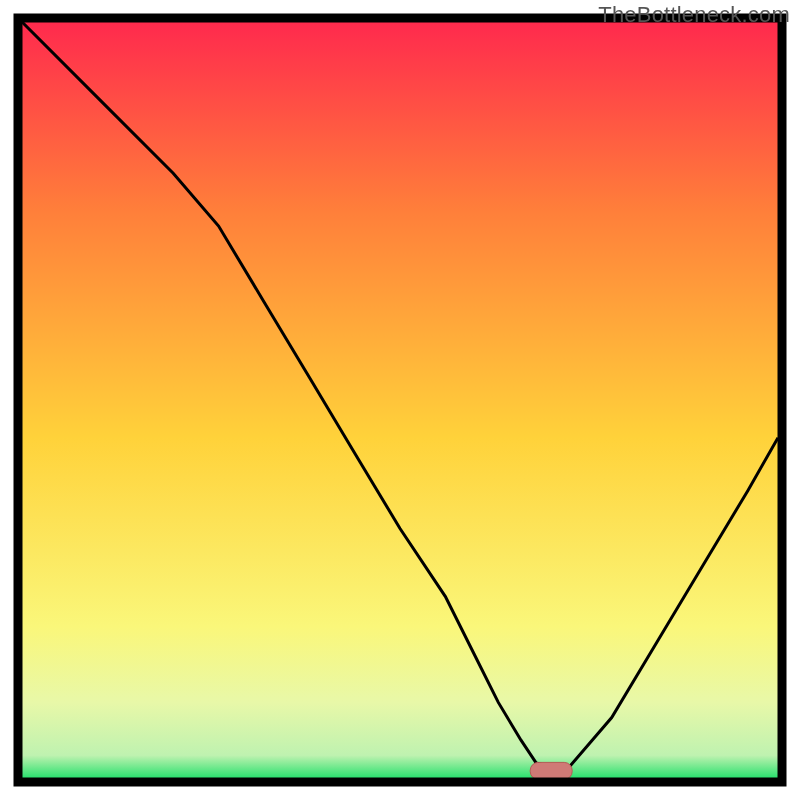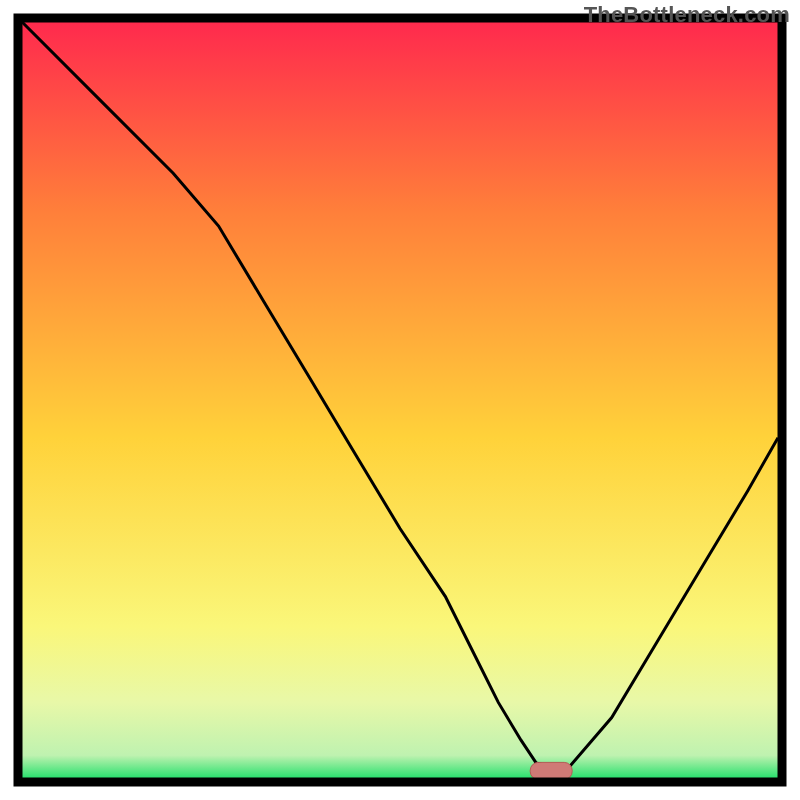--- a/index.html
+++ b/index.html
@@ -20,21 +20,21 @@
     inset: 0;
     width: 800px;
     height: 800px;
     display: block;
   }
   .watermark {
     position: absolute;
     top: 2px;
     right: 10px;
     font-size: 22px;
-    font-weight: 700;
+    font-weight: 400;
     color: #555;
     letter-spacing: 0.2px;
     margin-left: 12px;
   }
 </style>
 </head>
 <body>
 
 <div class="stage">
 

